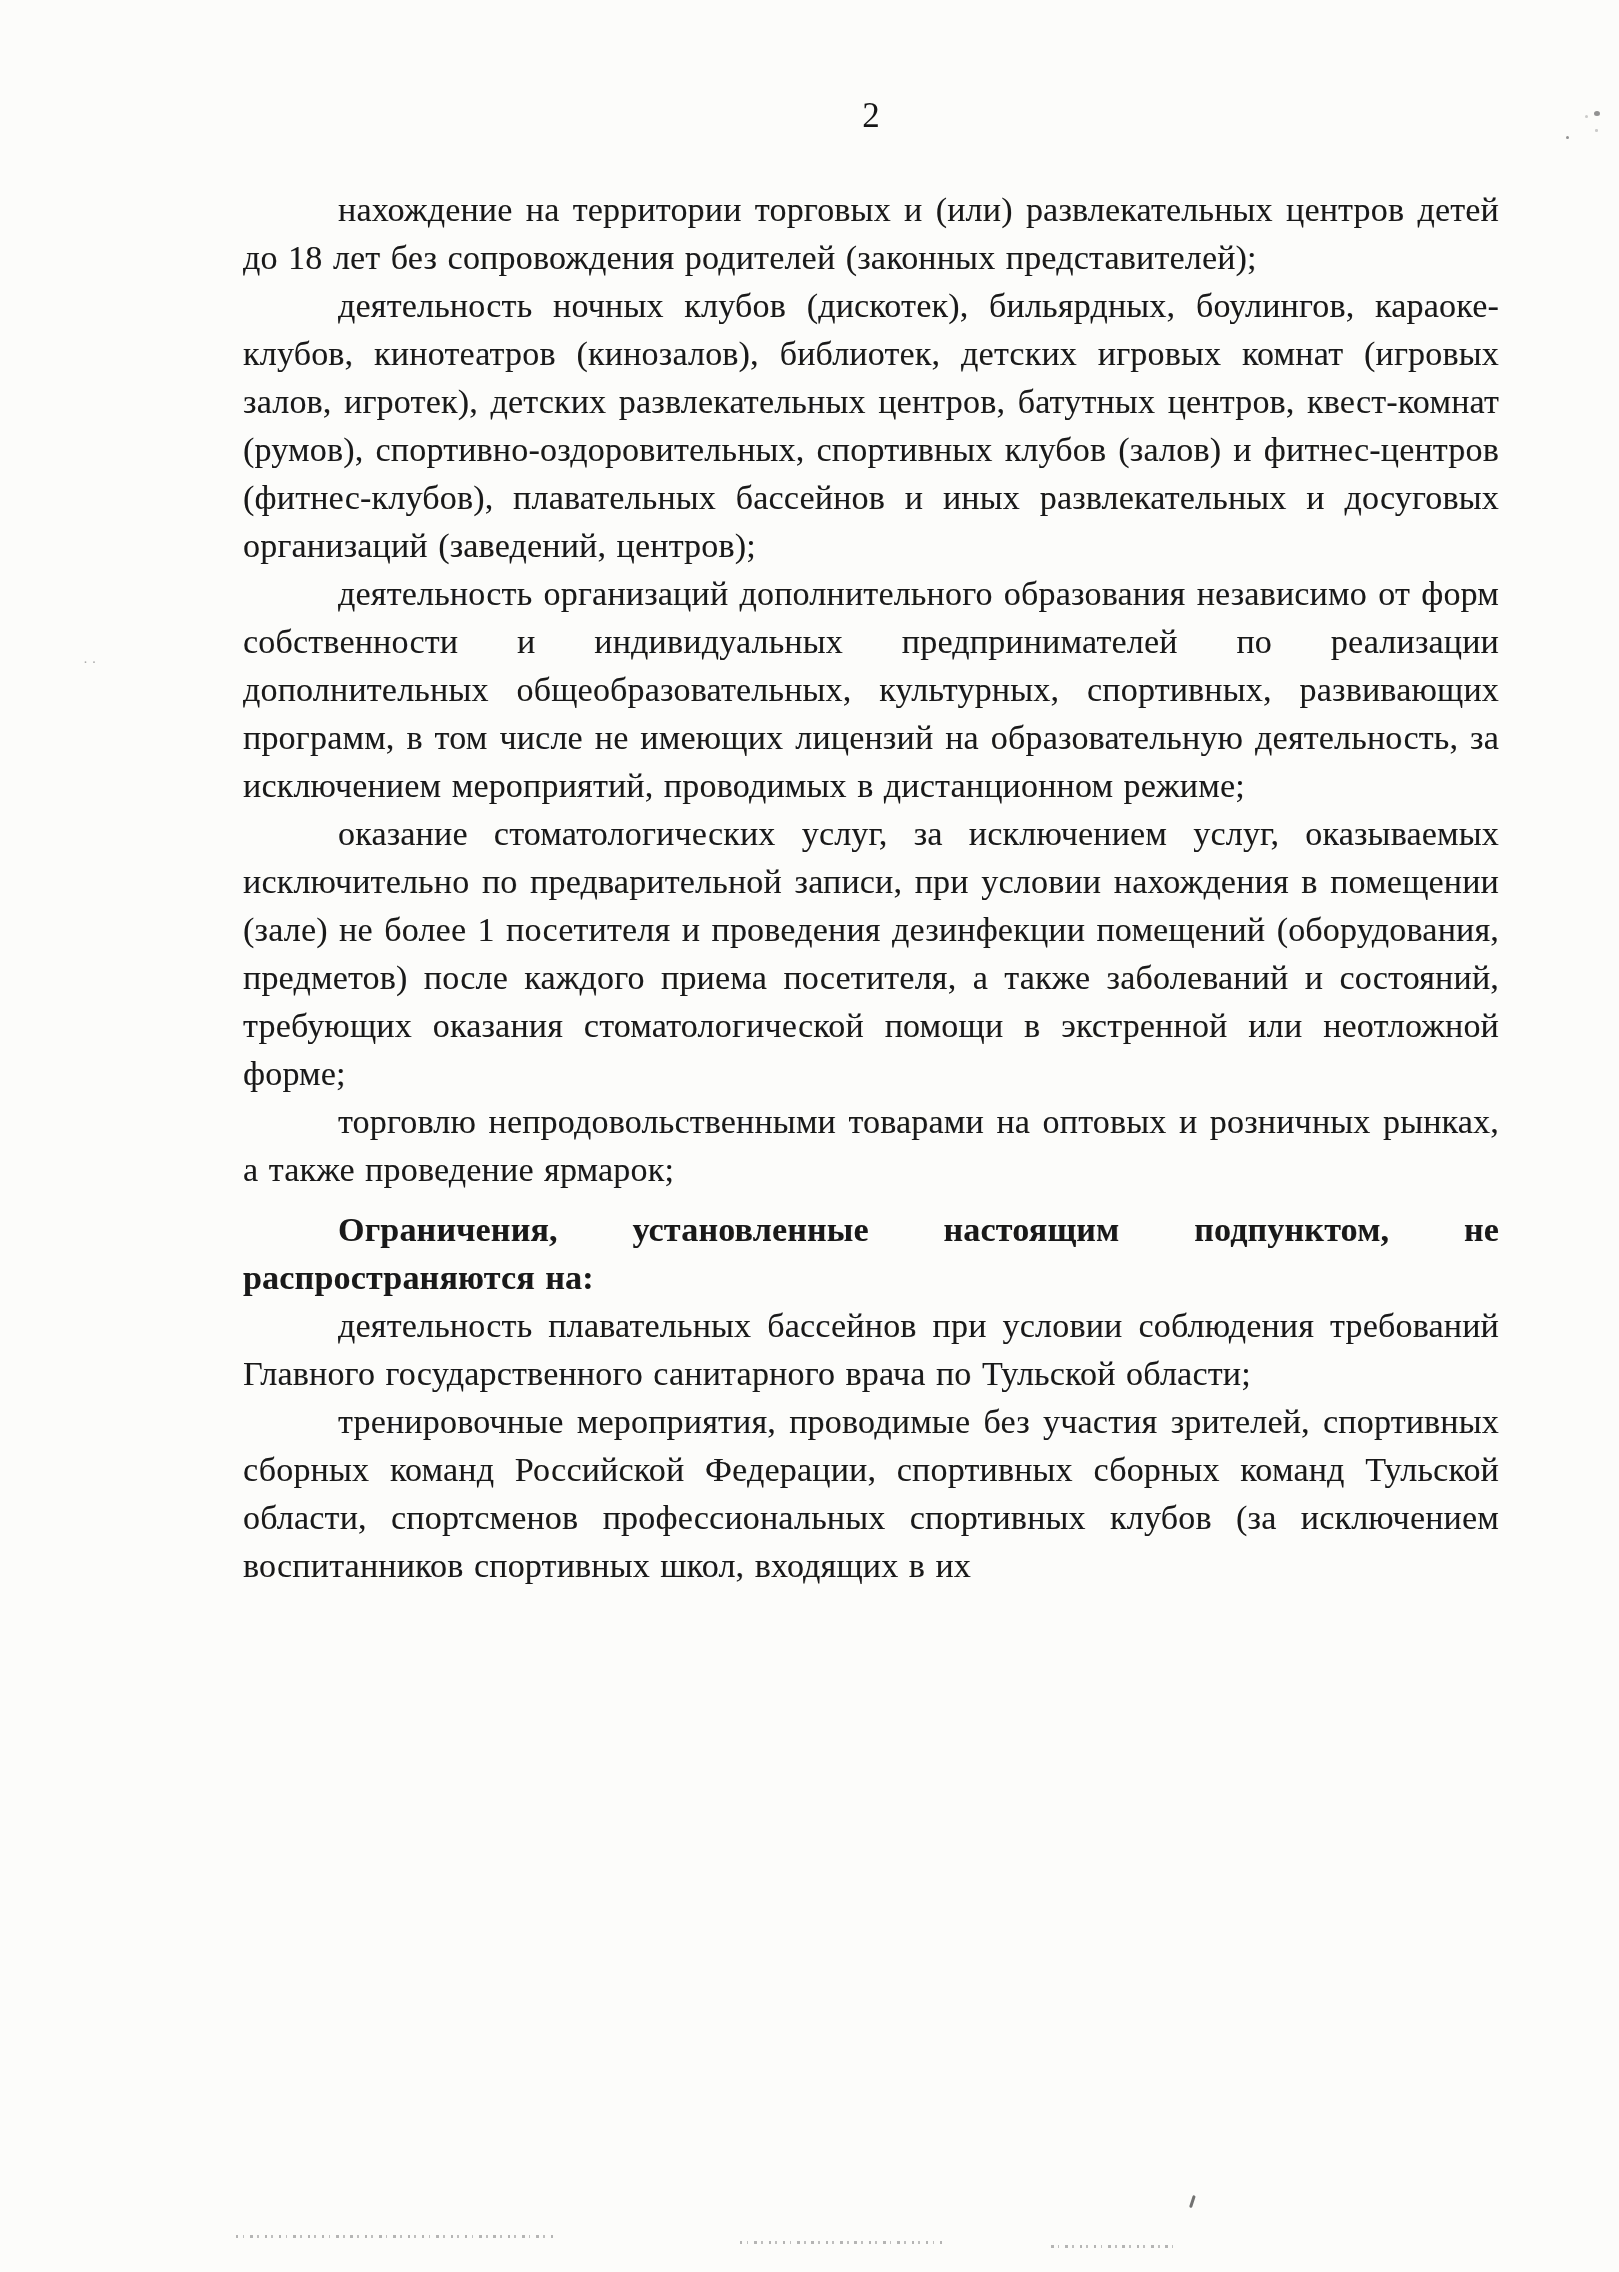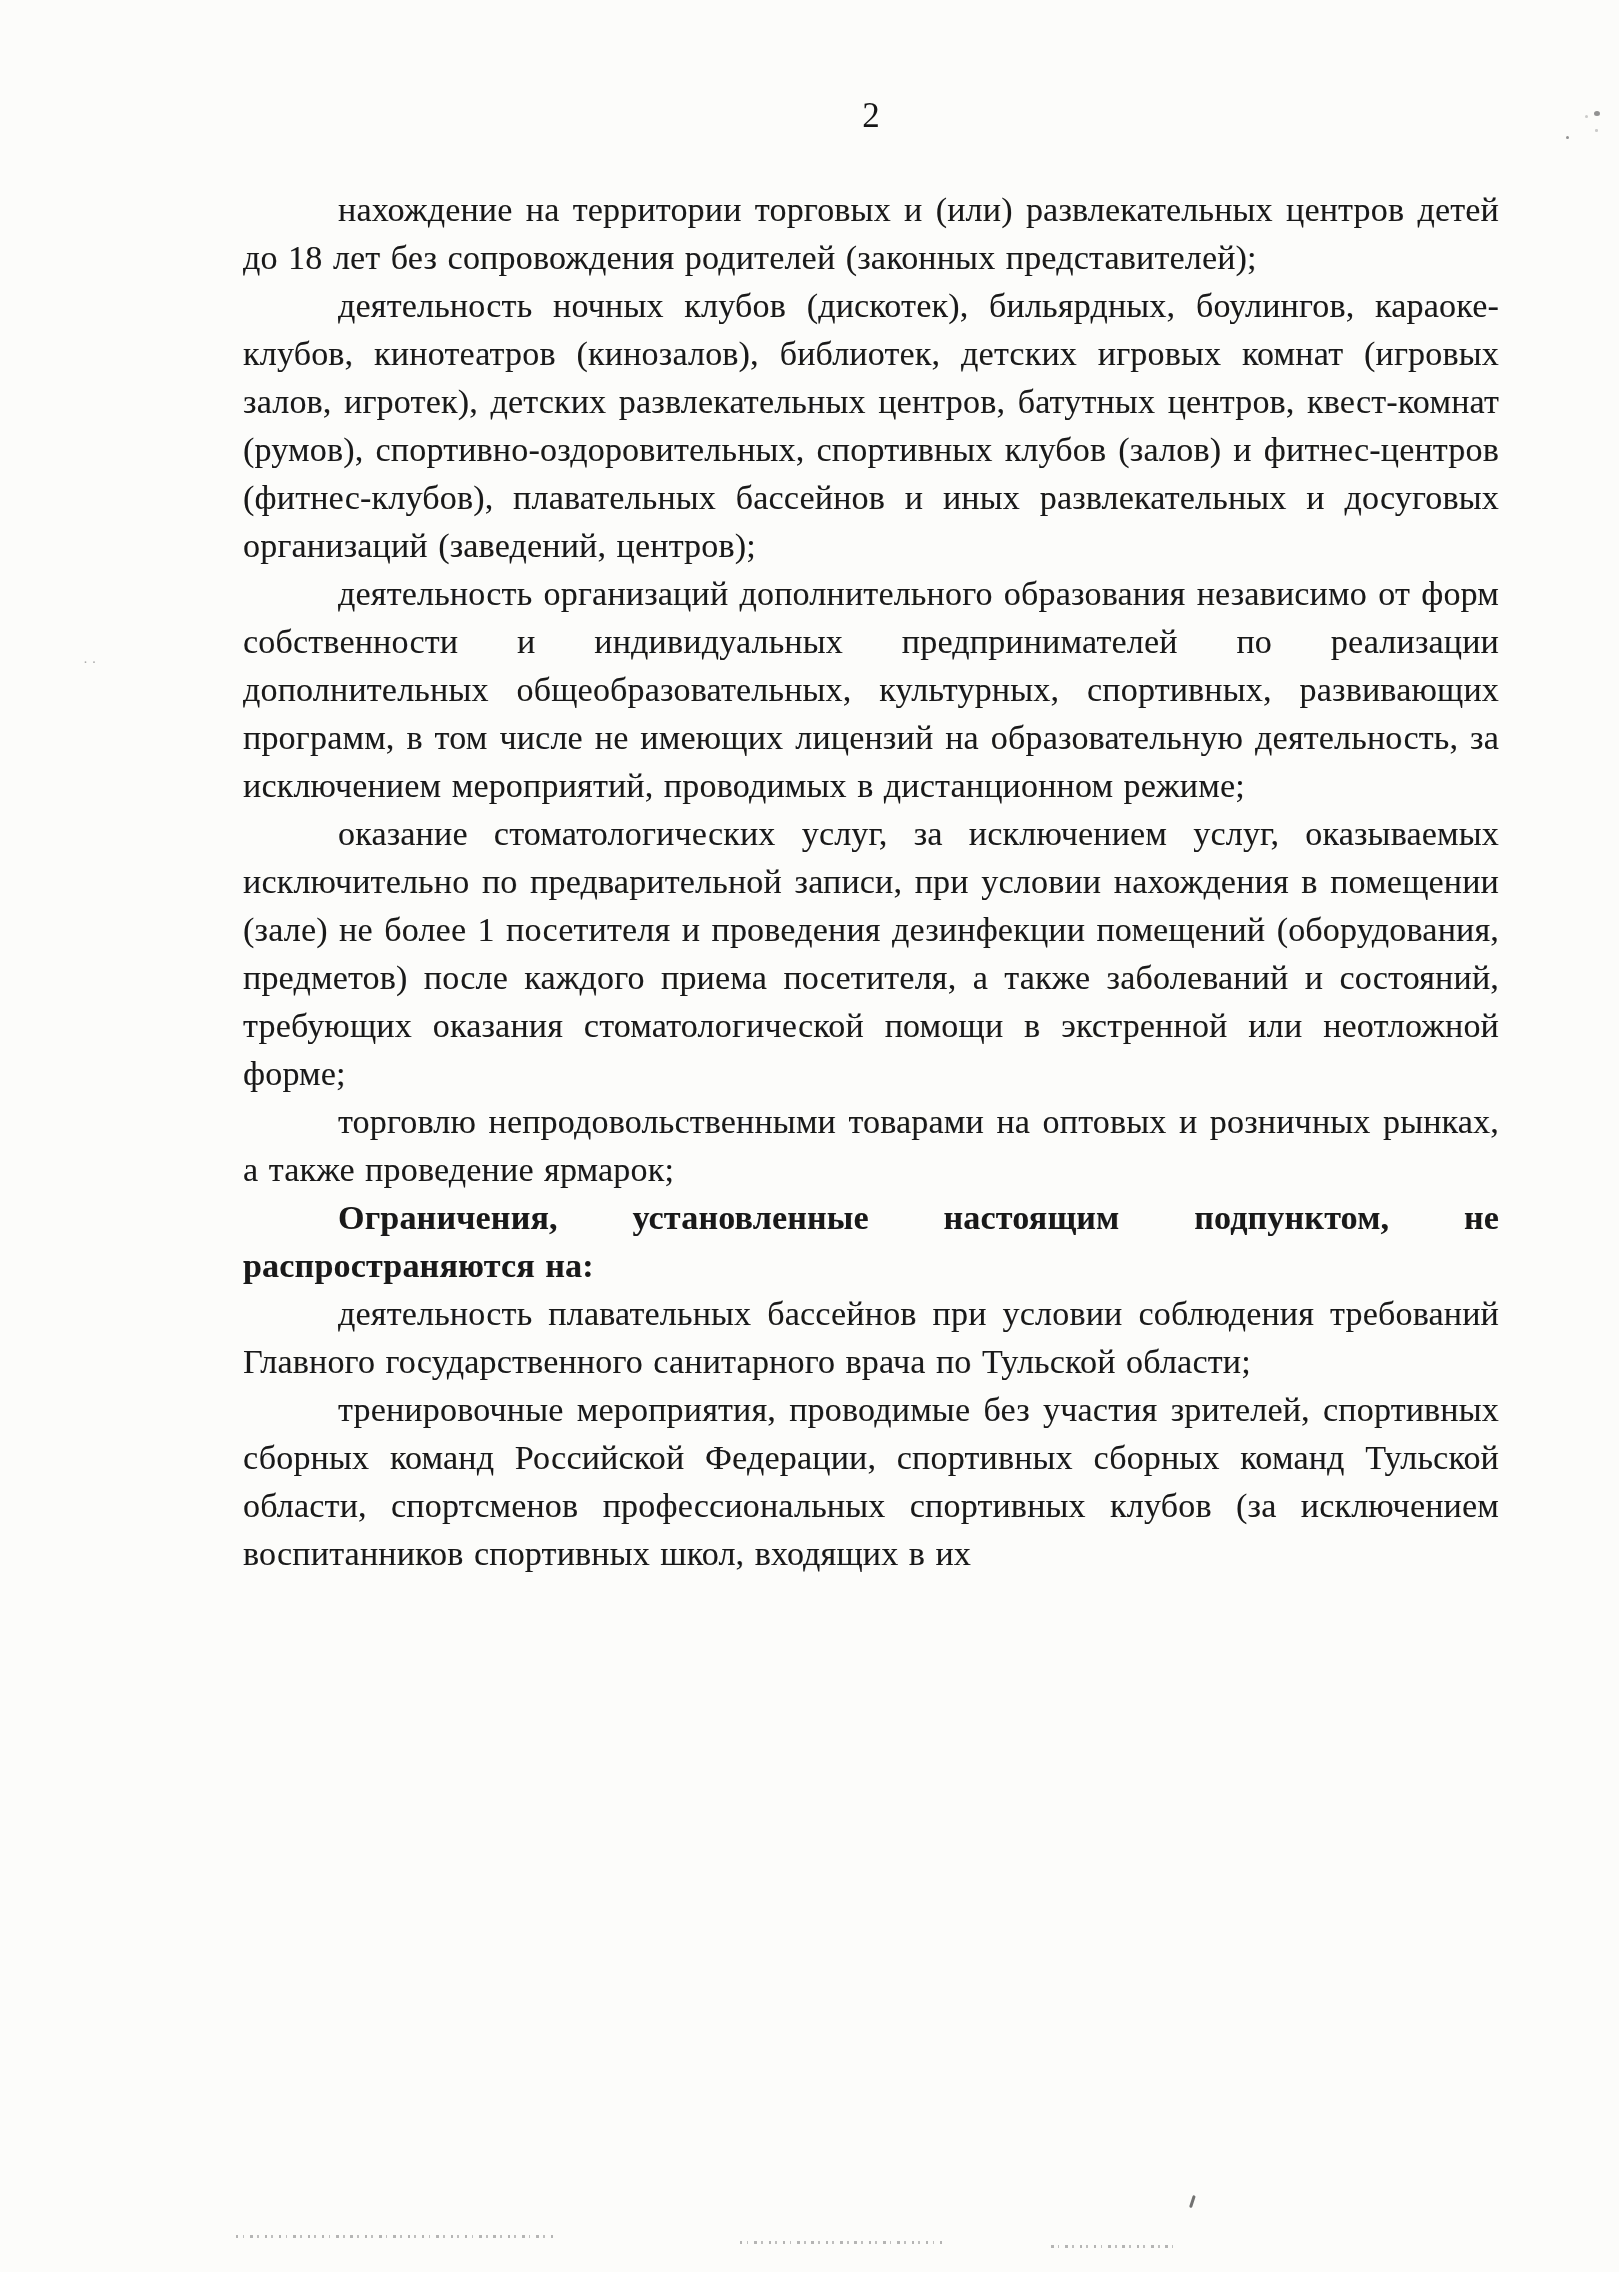--- a/index.html
+++ b/index.html
@@ -41,20 +41,21 @@
   }
   .text-block p {
     margin: 0;
     padding: 0;
     text-indent: 95px;
     text-align-last: left;
     font-family: Liberation Serif, serif;
   }
   .text-block p.bold {
     font-weight: bold;
+    margin-top: 12px;
   }
   
   .speck {
     position: absolute;
     background: #6f6f6f;
     border-radius: 50%;
     opacity: 0.75;
   }
   .speck.light { opacity: 0.35; }
   .stroke-mark {

